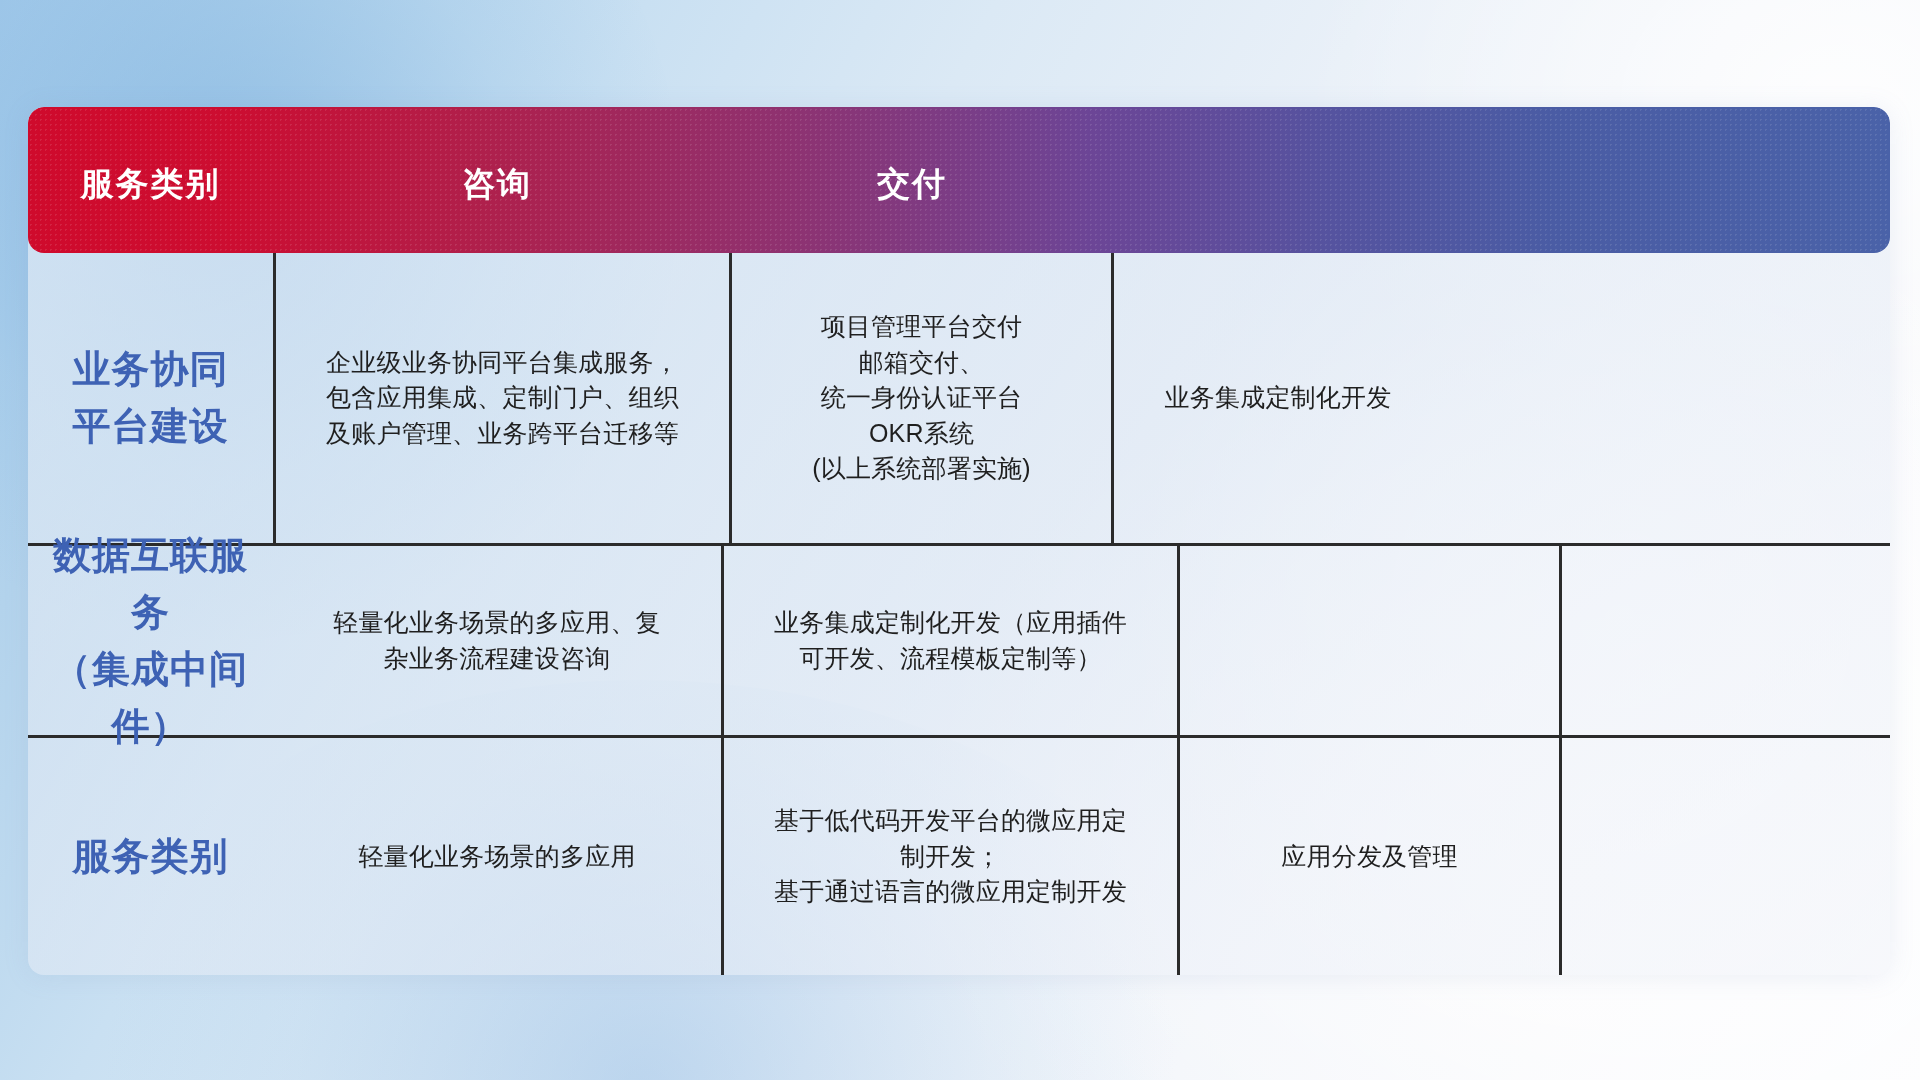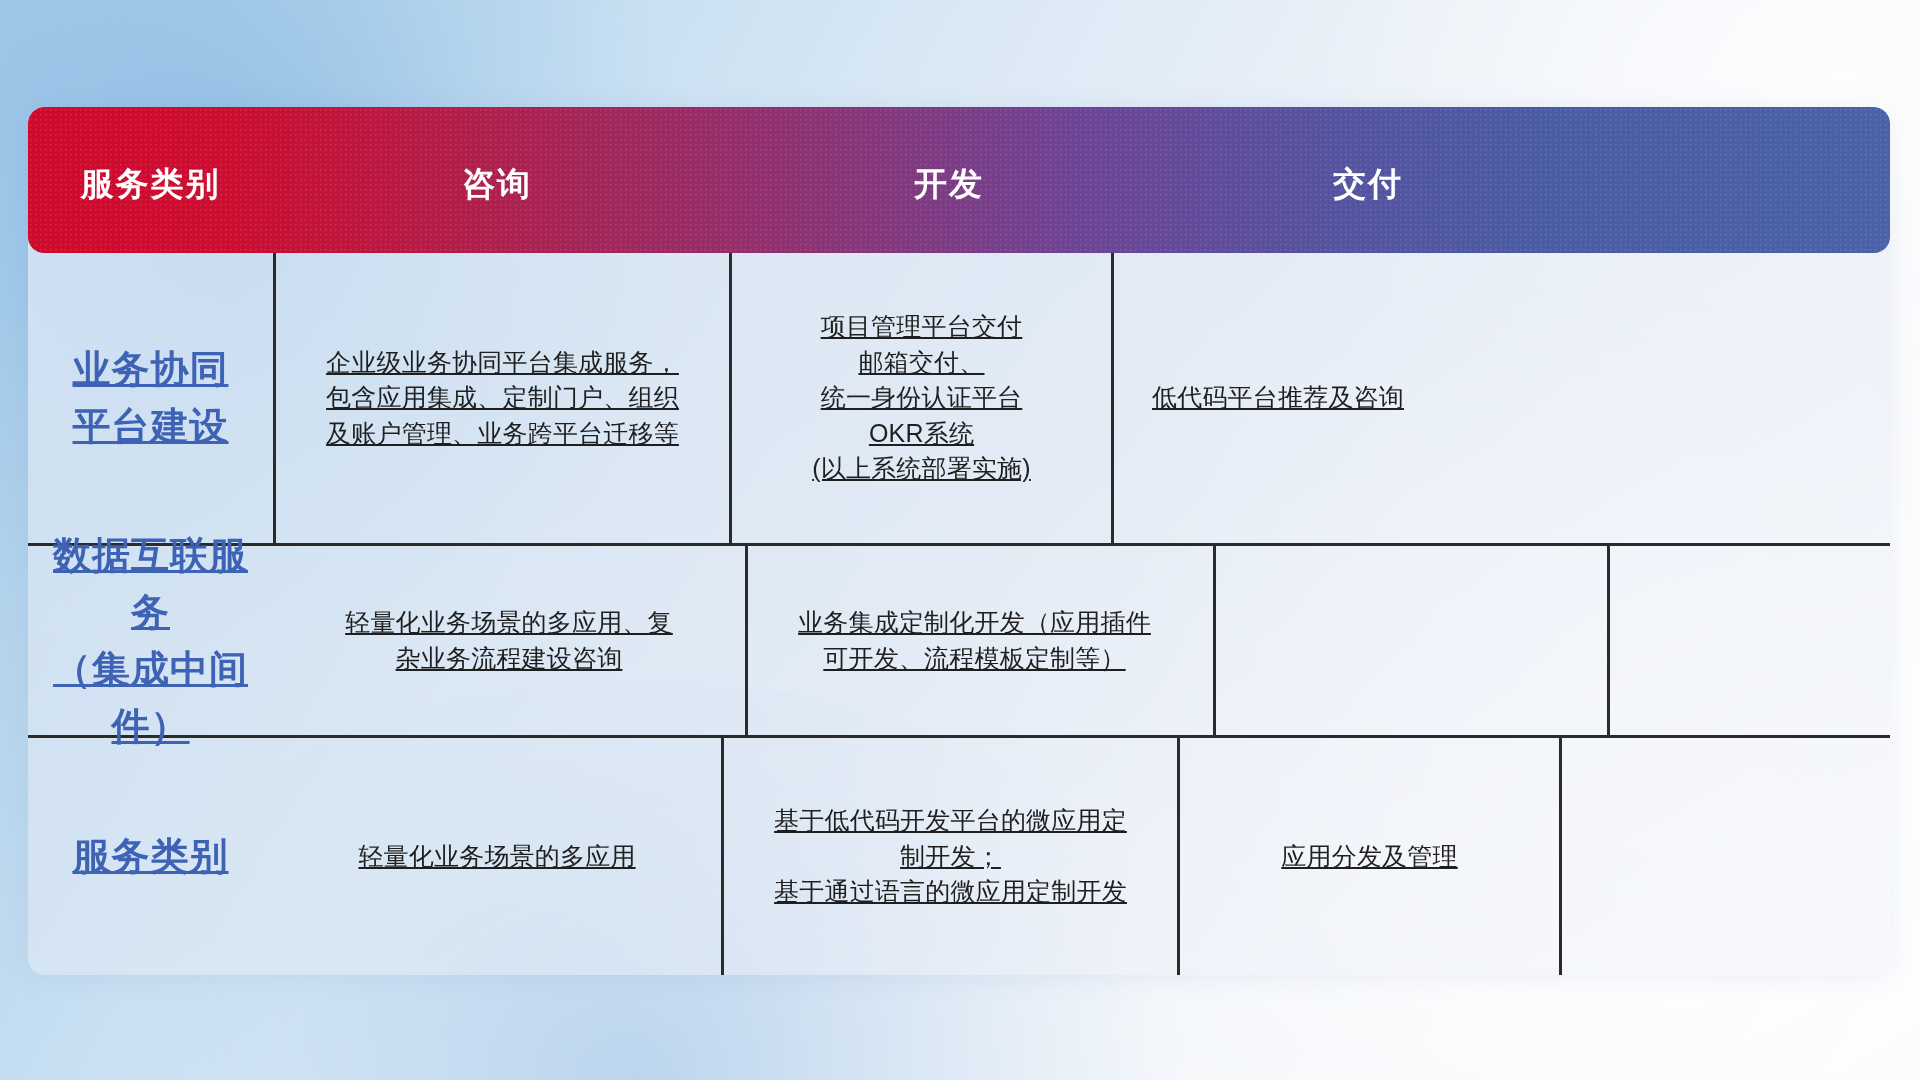--- a/index.html
+++ b/index.html
@@ -125,36 +125,35 @@
     top: 146px;
     width: 1862px;
     height: 722px;
   }
   .trow {
     display: flex;
     box-sizing: border-box;
     width: 100%;
   }
   .trow.r1 { height: 290px; }
-  .trow.r2 { height: 192px; border-top: 3px solid #2b2b2b; gap: 12px; }
+  .trow.r2 { height: 192px; border-top: 3px solid #2b2b2b; }
   .trow.r3 { height: 240px; border-top: 3px solid #2b2b2b; }
 
   .tcell {
     box-sizing: border-box;
     display: flex;
     align-items: center;
     justify-content: center;
     text-align: center;
     padding: 6px 14px;
     color: #1f1f1f;
     font-size: 25px;
     line-height: 1.42;
     letter-spacing: 0.2px;
     white-space: pre-line;
-    text-decoration: underline;
   }
   .tcell.sep { border-left: 3px solid #2b2b2b; }
 
   .cat {
     color: #3e62b4;
     font-weight: bold;
     font-size: 38px;
     line-height: 1.5;
     letter-spacing: 1px;
   }
@@ -172,38 +171,37 @@
 <div id="bg-base"></div>
 <div id="bg-glow-left"></div>
 <div id="bg-glow-bottom"></div>
 <div id="bg-glow-right"></div>
 
 <div id="table-card">
 
   <div id="table-header">
     <div class="hcell c1">服务类别</div>
     <div class="hcell c2">咨询</div>
-    <div class="hcell c3">开发</div>
     <div class="hcell c4">交付</div>
   </div>
 
   <div id="table-body">
 
     <div class="trow r1">
       <div class="tcell c1 cat">业务协同
 平台建设</div>
       <div class="tcell c3 sep">企业级业务协同平台集成服务，
 包含应用集成、定制门户、组织
 及账户管理、业务跨平台迁移等</div>
       <div class="tcell c4 sep">项目管理平台交付
 邮箱交付、
 统一身份认证平台
 OKR系统
 (以上系统部署实施)</div>
-      <div class="tcell c5 sep">低代码平台推荐及咨询</div>
+      <div class="tcell c5 sep">业务集成定制化开发</div>
     </div>
 
     <div class="trow r2">
       <div class="tcell c1 cat">数据互联服务
 （集成中间件）</div>
       <div class="tcell c2">轻量化业务场景的多应用、复
 杂业务流程建设咨询</div>
       <div class="tcell c3 sep">业务集成定制化开发（应用插件
 可开发、流程模板定制等）</div>
       <div class="tcell c4 sep"></div>

